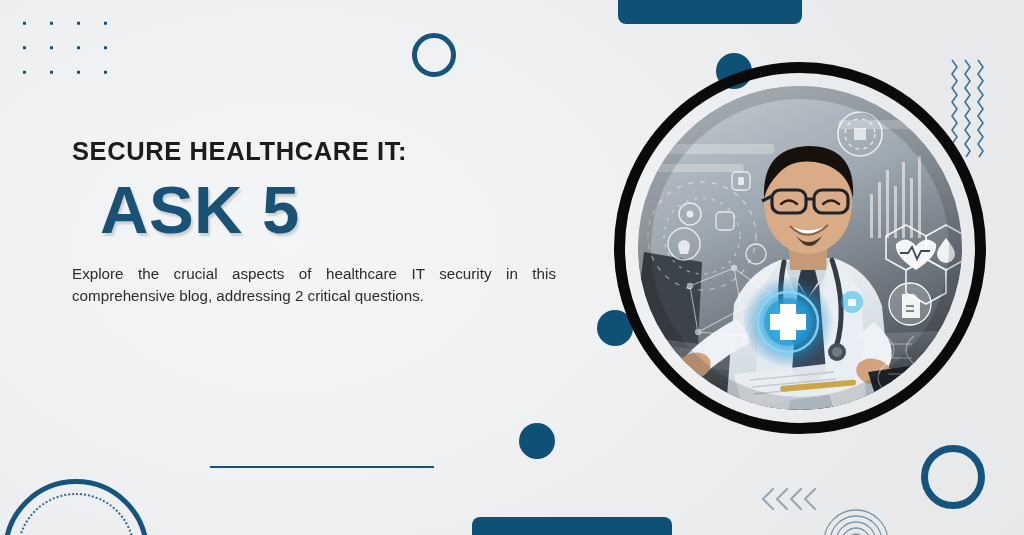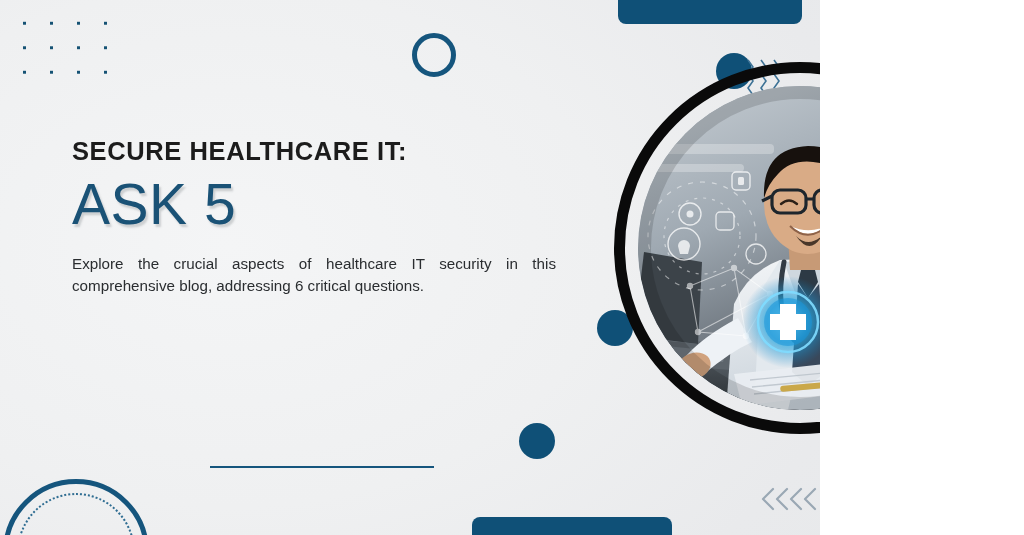--- a/index.html
+++ b/index.html
@@ -7,21 +7,21 @@
 
   html, body {
     width: 1024px;
     height: 535px;
     overflow: hidden;
     font-family: "Liberation Sans", sans-serif;
   }
 
   #banner {
     position: relative;
-    width: 820px;
+    width: 1024px;
     height: 535px;
     background:
       radial-gradient(ellipse 900px 620px at 28% 46%, #f4f5f6 0%, #eff0f1 42%, #e9eaec 72%, #e6e8ea 100%);
     overflow: hidden;
   }
 
   
   .deco { position: absolute; pointer-events: none; }
 
   
@@ -149,26 +149,27 @@
   #eyebrow {
     font-size: 25.5px;
     font-weight: bold;
     letter-spacing: 0.6px;
     color: #1c1c1c;
     line-height: 1.18;
     white-space: nowrap;
   }
   #headline {
     margin-top: 10px;
-    font-size: 57px;
-    font-weight: normal;
+    font-size: 67px;
+    font-weight: bold;
     color: #1a5276;
     line-height: 1.0;
     letter-spacing: 0.5px;
     text-shadow: 2px 3px 2px rgba(120,125,130,0.30);
+    margin-left: 28px;
   }
   #headline .hl-line { display: block; }
   #headline .hl-line-2 { margin-left: 6px; }
   #subtext {
     margin-top: 20px;
     width: 484px;
     font-size: 15.2px;
     color: #2a2d30;
     line-height: 1.47;
     text-align: justify;
@@ -404,16 +405,16 @@
       </svg>
     </div>
     <div id="photo-ring-black"></div>
   </div>
 
   <div id="text-block">
     <div id="eyebrow">SECURE HEALTHCARE IT:</div>
     <div id="headline">
       <span class="hl-line hl-line-1">ASK 5</span>
     </div>
-    <p id="subtext">Explore the crucial aspects of healthcare IT security in this comprehensive blog, addressing 6 critical questions.</p>
+    <p id="subtext">Explore the crucial aspects of healthcare IT security in this comprehensive blog, addressing 2 critical questions.</p>
   </div>
 
 </div>
 
 </body></html>

